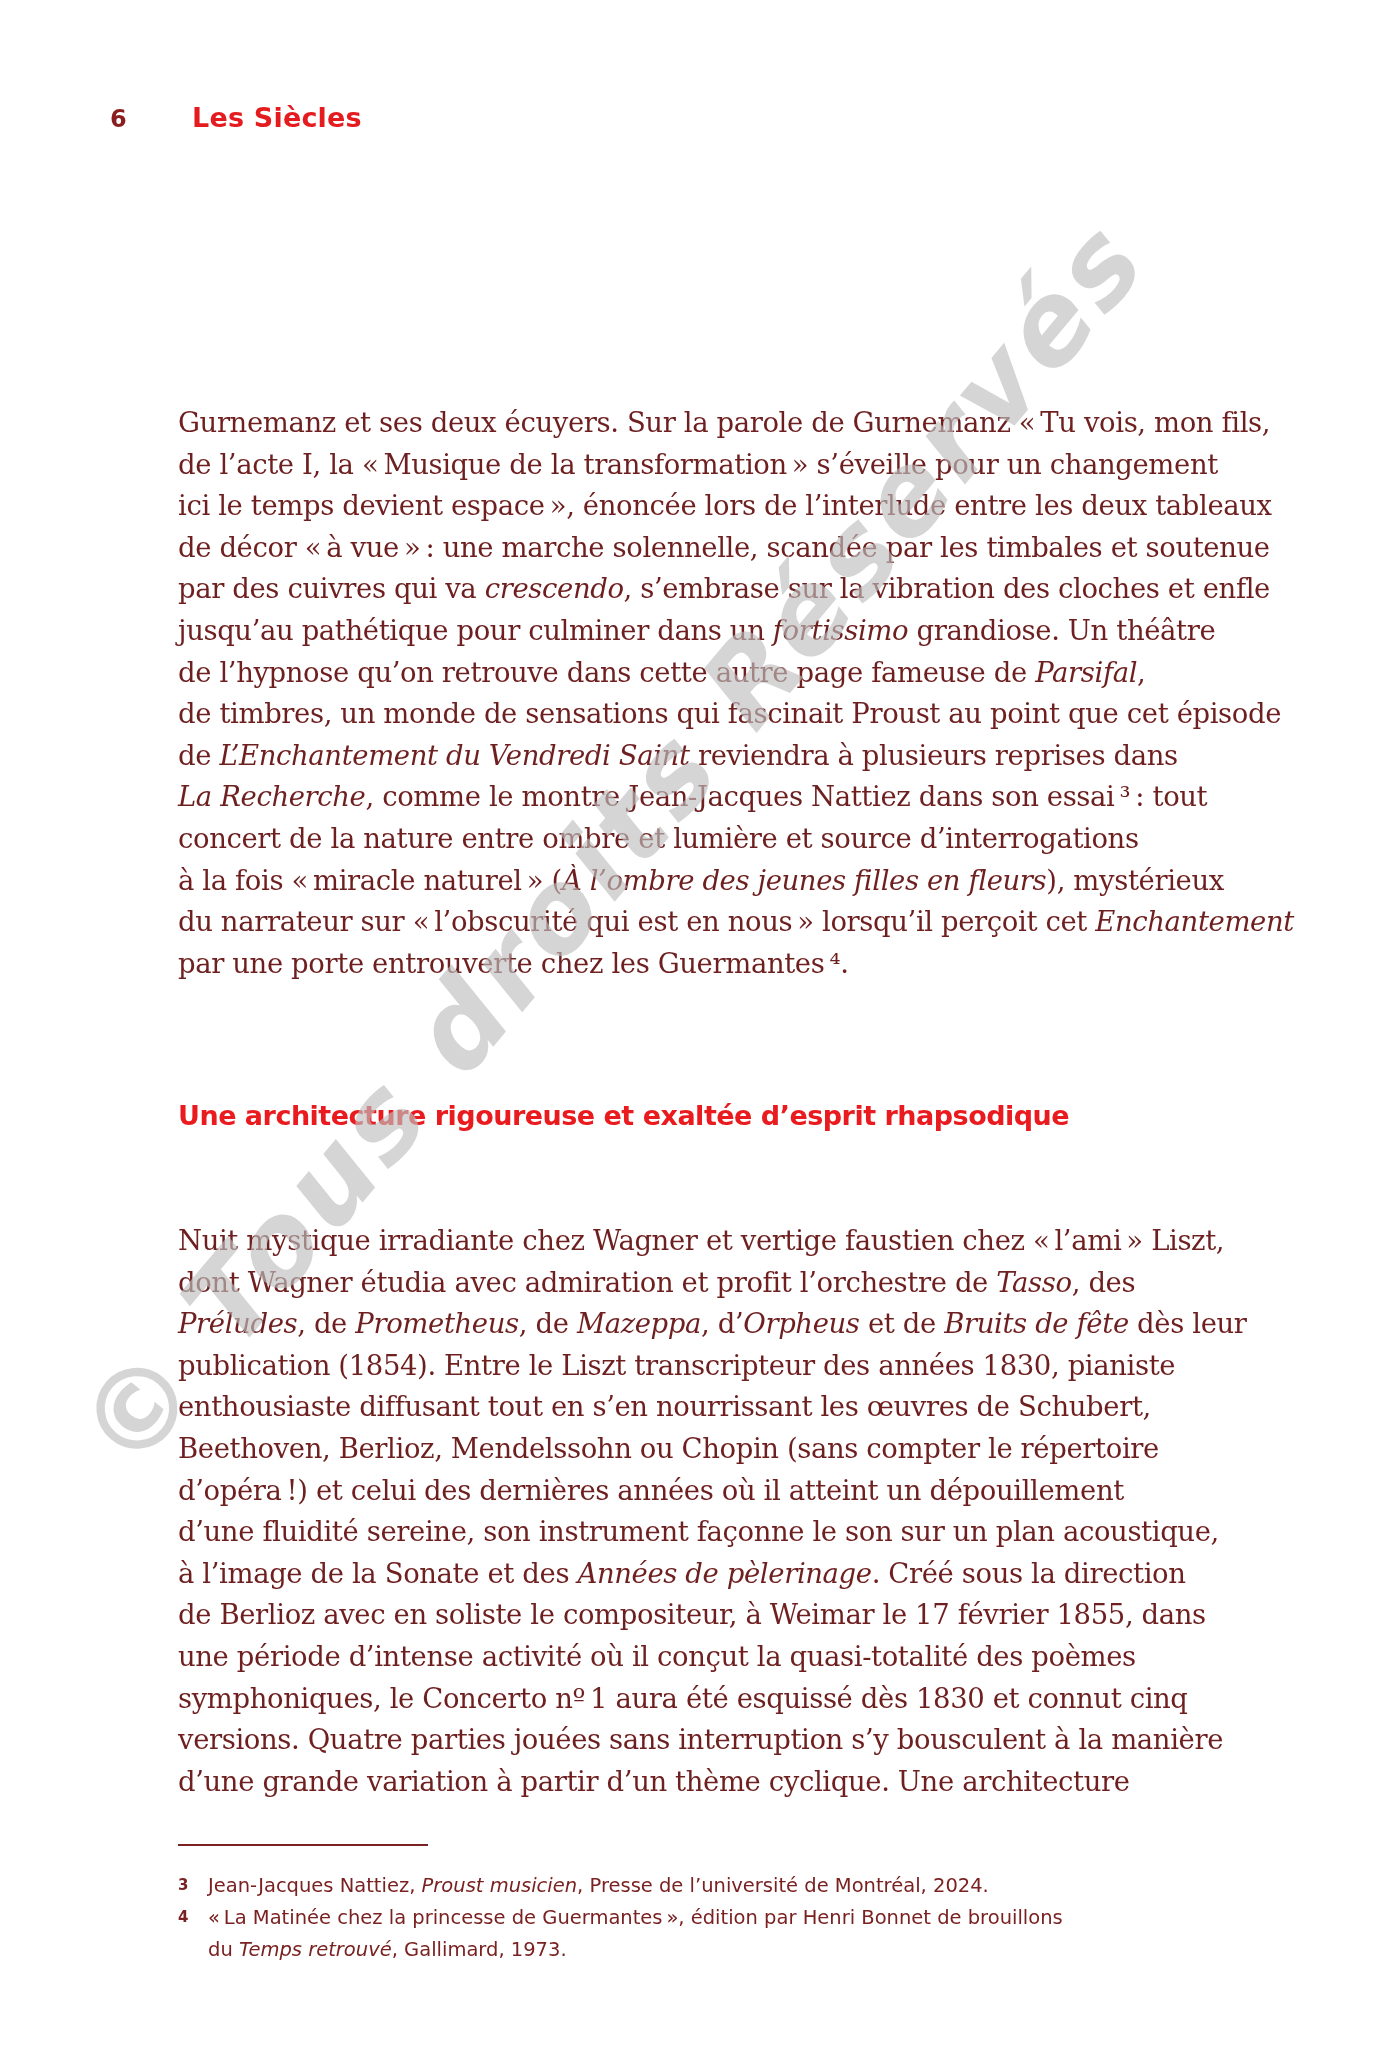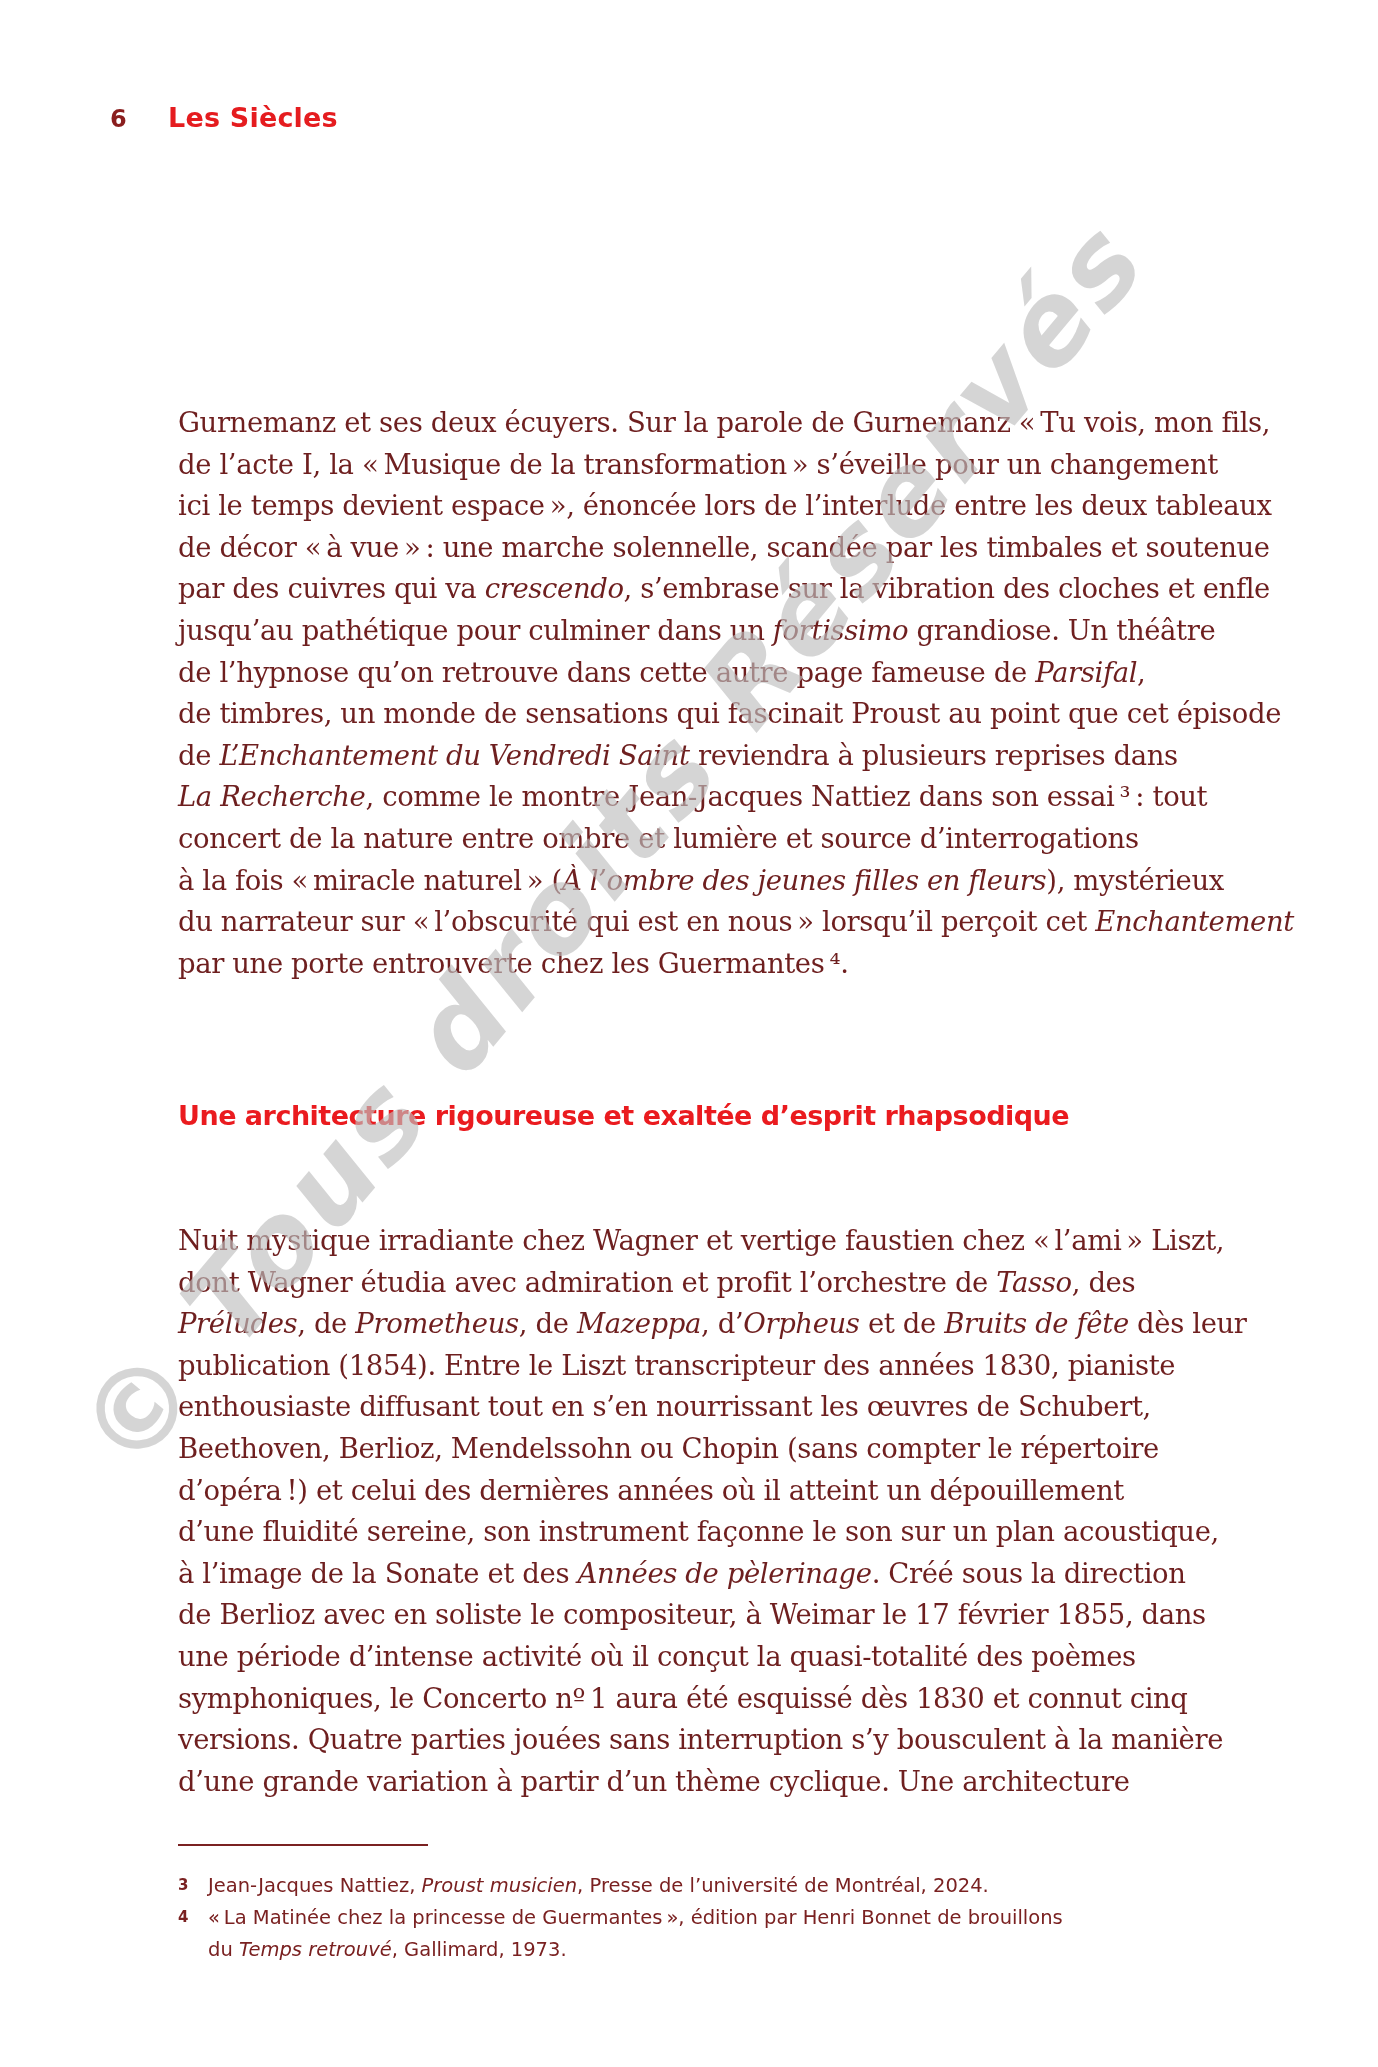--- a/index.html
+++ b/index.html
@@ -7,21 +7,21 @@
     position:relative; width:1378px; height:2067px;
     background:#ffffff; overflow:hidden;
     font-family:"DejaVu Serif", serif;
   }
   .pagenum {
     position:absolute; left:110px; top:105px;
     font-family:"DejaVu Sans", sans-serif; font-weight:bold;
     font-size:24px; color:#8a1e1e;
   }
   .header-title {
-    position:absolute; left:168px; top:102px;
+    position:absolute; left:192px; top:102px;
     font-family:"DejaVu Sans", sans-serif; font-weight:bold;
     font-size:27px; color:#e51c1f; letter-spacing:0.2px;
   }
   .para {
     position:absolute; left:178px; width:1080px;
     font-size:27.5px; color:#6e1f1f; letter-spacing:-0.4px;margin-top:16px;
   }
   .para .line, .fn-text .line { white-space:nowrap; }
   .para .line { line-height:41.6px; }
   .para em { font-style:italic; }

